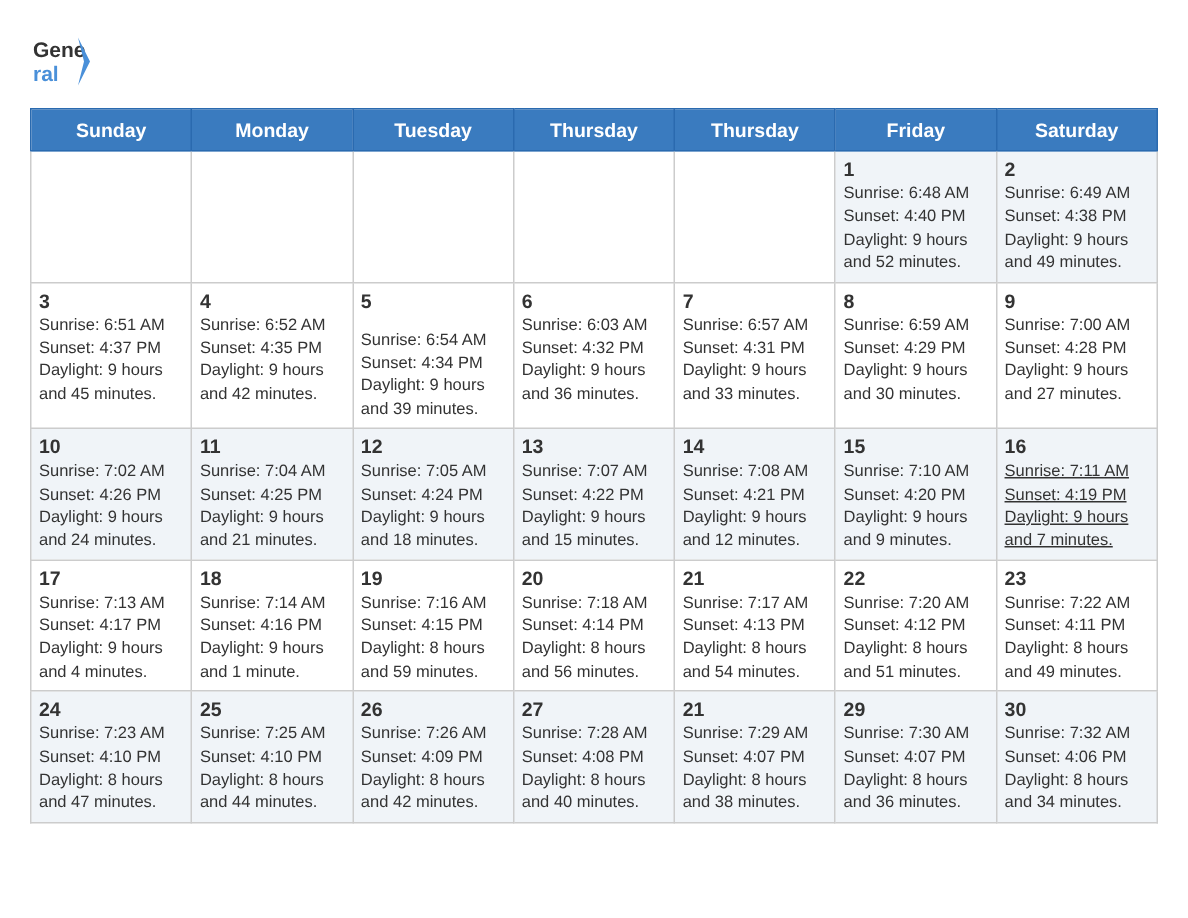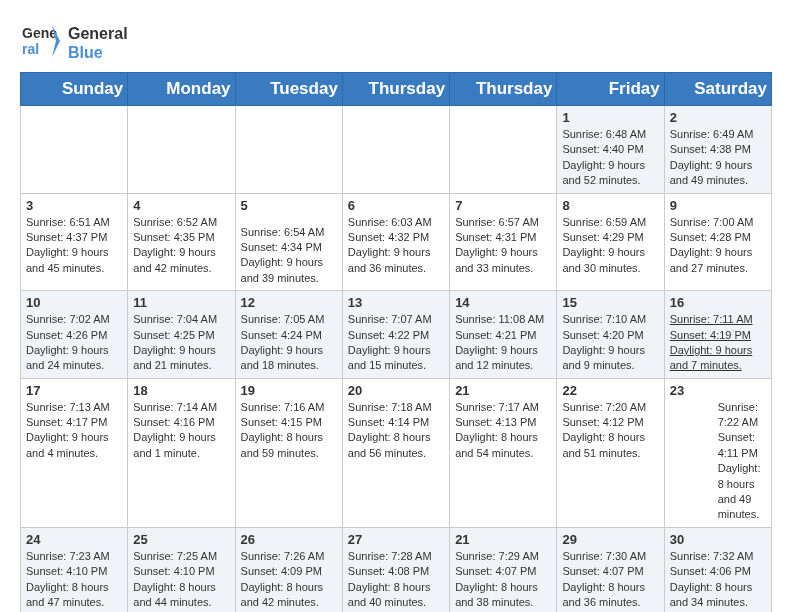--- a/index.html
+++ b/index.html
@@ -11,21 +11,21 @@
       padding: 20px;
     }
     .header-area {
       display: flex;
       justify-content: space-between;
       align-items: flex-start;
       margin-bottom: 10px;
     }
     .logo {
       display: flex;
-      align-items: flex-end;
+      align-items: center;
       gap: 6px;
     }
     .title-area {
       text-align: right;
     }
     .month-title {
       font-size: 32px;
       font-weight: bold;
       color: #333;
     }
@@ -34,24 +34,24 @@
       color: #555;
     }
     table {
       width: 100%;
       border-collapse: collapse;
       table-layout: fixed;
     }
     thead tr th {
       background-color: #3a7bbf;
       color: #fff;
-      font-size: 17px;
+      font-size: 13px;
       font-weight: bold;
       padding: 6px 4px;
-      text-align: right;
+      text-align: center;
       border: 1px solid #2a6aaf;
     }
     tbody tr td {
       border: 1px solid #ccc;
       vertical-align: top;
       padding: 4px 5px;
       font-size: 10.5px;
       color: #333;
       height: 80px;
       background: #fff;
@@ -77,24 +77,20 @@
 </head>
 <body>
 
 <div class="header-area">
   <div class="logo">
   <svg width="42" height="42" viewBox="0 0 42 42">
     <text x="2" y="18" font-size="14" font-weight="bold" fill="#333" font-family="Arial">Gene</text>
     <text x="2" y="34" font-size="14" font-weight="bold" fill="#4a90d9" font-family="Arial">ral</text>
     <polygon points="32,5 40,21 32,37 36,21" fill="#4a90d9"></polygon>
   </svg>
-  <div>
-    <div style="font-size:16px;font-weight:bold;color:#333;line-height:1.15">General</div>
-    <div style="font-size:16px;font-weight:bold;color:#4a90d9;line-height:1.15">Blue</div>
-  </div>
 </div>
   <div class="title-area">
     <div class="month-title"></div>
     <div class="subtitle"></div>
   </div>
 </div>
 
 <table>
   <thead>
     <tr id="header-row">
@@ -204,21 +200,21 @@
         </td>
         <td>
           <span class="day-number">13</span>
           <div class="day-info" style="white-space: pre-line;">Sunrise: 7:07 AM
 Sunset: 4:22 PM
 Daylight: 9 hours
 and 15 minutes.</div>
         </td>
         <td>
           <span class="day-number">14</span>
-          <div class="day-info" style="white-space: pre-line;">Sunrise: 11:08 AM
+          <div class="day-info" style="white-space: pre-line;">Sunrise: 7:08 AM
 Sunset: 4:21 PM
 Daylight: 9 hours
 and 12 minutes.</div>
         </td>
         <td>
           <span class="day-number">15</span>
           <div class="day-info" style="white-space: pre-line;">Sunrise: 7:10 AM
 Sunset: 4:20 PM
 Daylight: 9 hours
 and 9 minutes.</div>
@@ -269,21 +265,21 @@
         </td>
         <td>
           <span class="day-number">22</span>
           <div class="day-info" style="white-space: pre-line;">Sunrise: 7:20 AM
 Sunset: 4:12 PM
 Daylight: 8 hours
 and 51 minutes.</div>
         </td>
         <td>
           <span class="day-number">23</span>
-          <div class="day-info" style="white-space: pre-line; margin-left: 48px;">Sunrise: 7:22 AM
+          <div class="day-info" style="white-space: pre-line;">Sunrise: 7:22 AM
 Sunset: 4:11 PM
 Daylight: 8 hours
 and 49 minutes.</div>
         </td>
       </tr>
       <tr>
         <td>
           <span class="day-number">24</span>
           <div class="day-info" style="white-space: pre-line;">Sunrise: 7:23 AM
 Sunset: 4:10 PM

